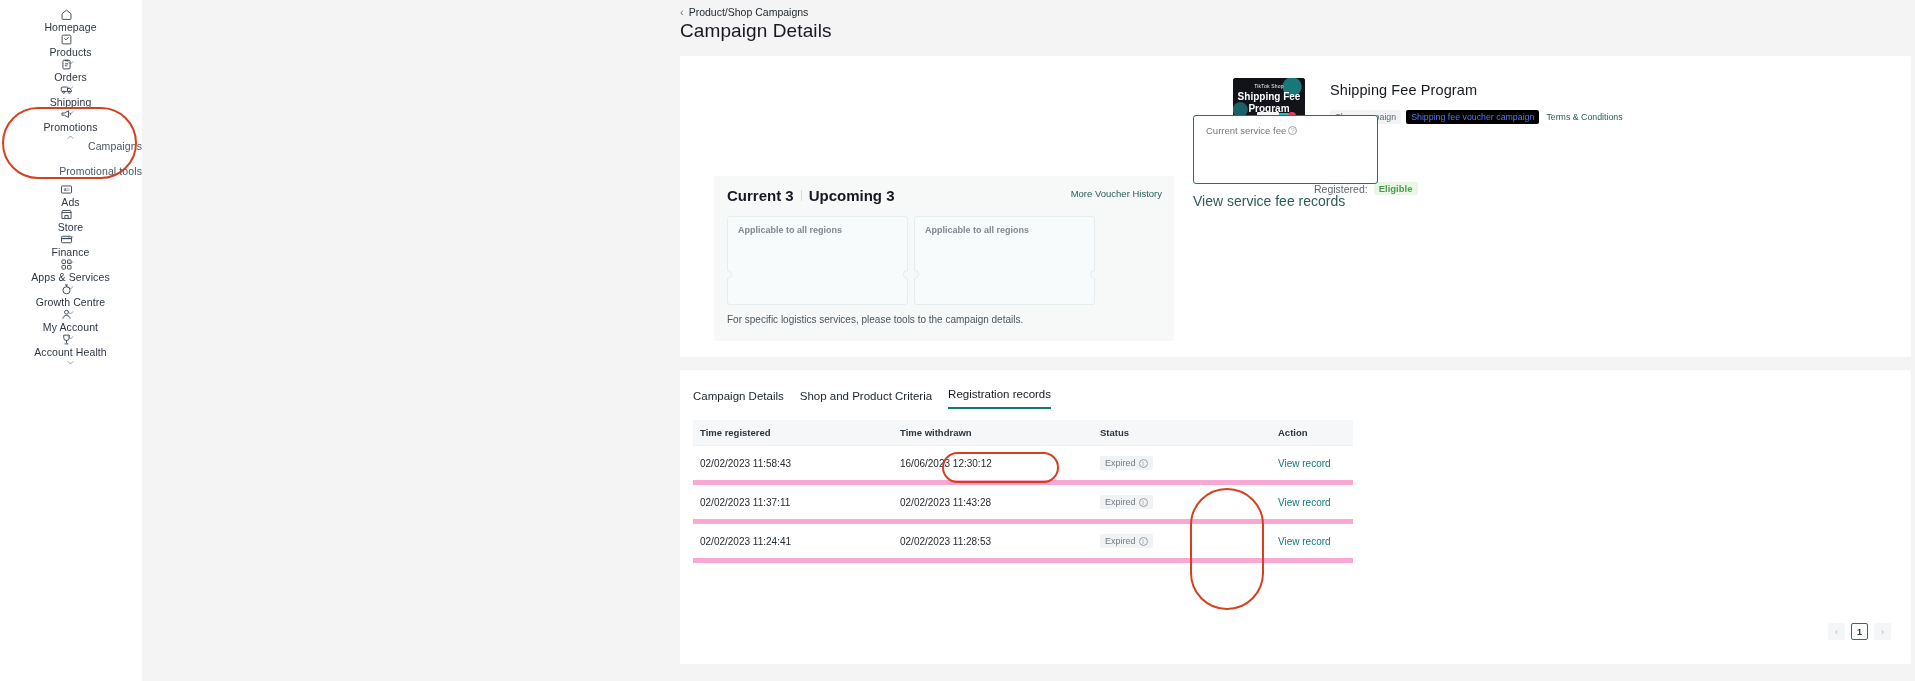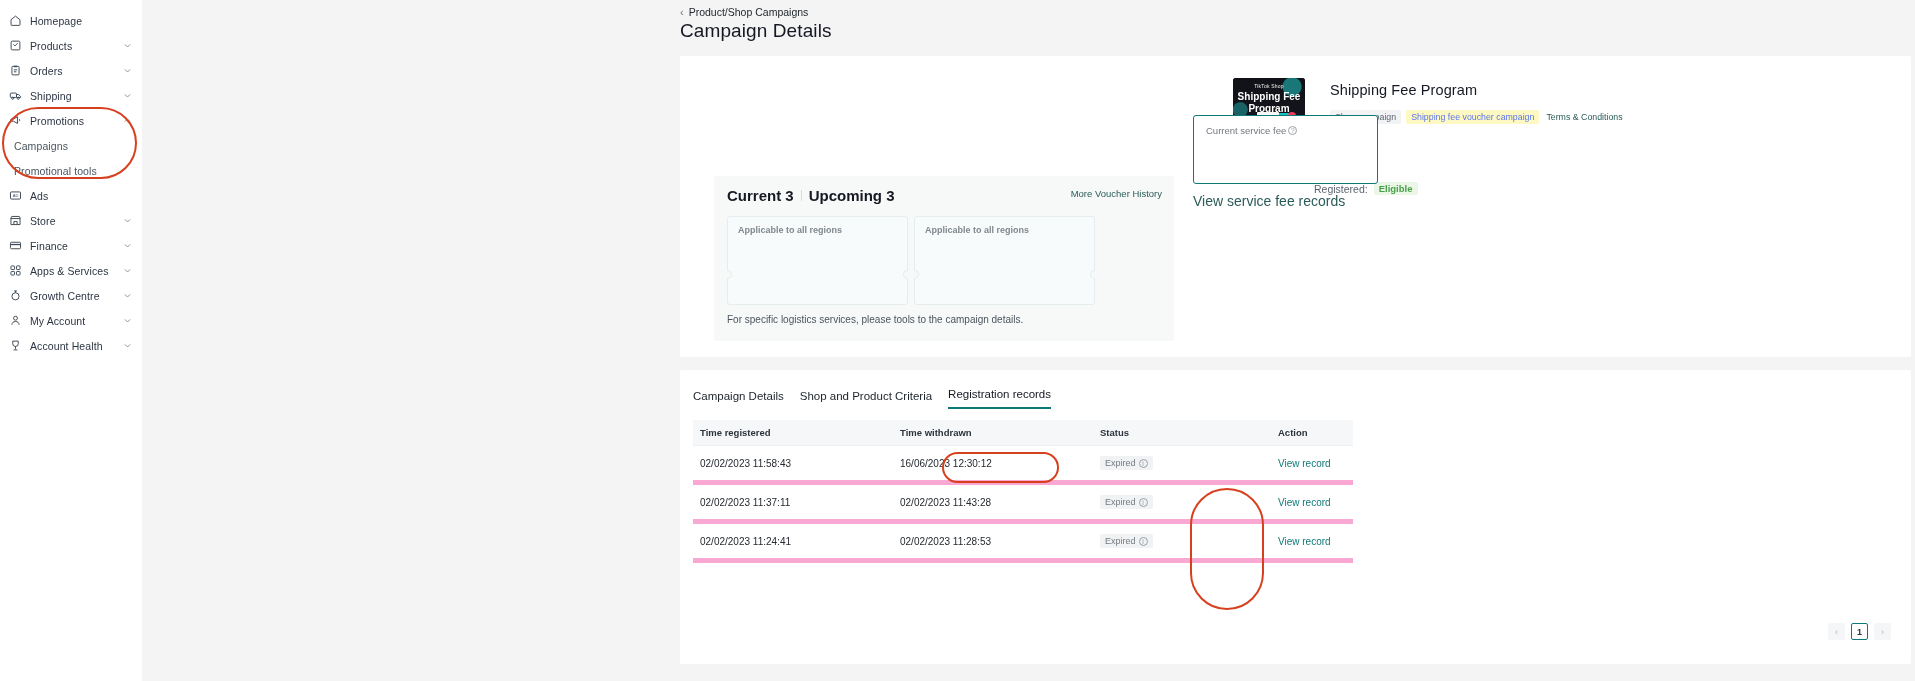--- a/index.html
+++ b/index.html
@@ -12,37 +12,37 @@
   .app { position: relative; width: 1915px; height: 681px; }
 
   
   .sidebar {
     position: absolute; left: 0; top: 0; width: 142px; height: 681px;
     background: #ffffff; padding-top: 8px;
   }
   .nav-item {
     display: flex; align-items: center;
     height: 25px; padding: 0 10px 0 9px;
-    cursor: pointer; position: relative;
+    cursor: pointer; position: relative; flex-direction: column;
   }
   .nav-icon {
     width: 13px; height: 13px; margin-right: 8px;
     flex: 0 0 13px; display: flex; align-items: center; justify-content: center;
     color: #3f4b57;
   }
   .nav-icon svg { display: block; }
   .nav-label {
     font-size: 10.5px; color: #2c3543; white-space: nowrap;
     letter-spacing: .1px; flex: 1 1 auto;
   }
   .nav-caret { width: 9px; height: 9px; flex: 0 0 9px; color: #8a939d; }
   .nav-caret svg { display: block; }
   .nav-sub {
     display: flex; align-items: center;
-    height: 25px; padding-left: 14px; cursor: pointer;
+    height: 25px; padding-left: 14px; cursor: pointer; text-align: right;
   }
   .nav-sub .nav-label { color: #4a5460; font-size: 10.5px; }
 
   
   .annot-ellipse {
     position: absolute; border: 2.4px solid #d6401e;
     border-radius: 999px; pointer-events: none; z-index: 40;
   }
 
   
@@ -124,21 +124,21 @@
     font-size: 14.5px; color: #161823; letter-spacing: .1px;
   }
   .tag-row {
     position: absolute; left: 650px; top: 47px;
     display: flex; align-items: center; gap: 5px; margin-top: 7px;
   }
   .tag {
     font-size: 8.8px; padding: 2px 5px; border-radius: 2px; white-space: nowrap;
   }
   .tag.grey { background: #f2f3f4; color: #5f6872; }
-  .tag.blue { background: #fef9c3; color: #5a76ef; }
+  .tag.blue { background: #000000; color: #5a76ef; }
   .tag.link { background: transparent; color: #2a5c58; cursor: pointer; padding-left: 2px; }
 
   .eligibility {
     position: absolute; left: 634px; top: 126px;
     display: flex; align-items: center; gap: 6px;
   }
   .eligibility .lbl { font-size: 10.5px; color: #5b646e; }
   .eligibility .val {
     font-size: 9.5px; color: #4aa04a; background: #eaf7e7;
     padding: 1px 5px; border-radius: 2px; font-weight: bold;

